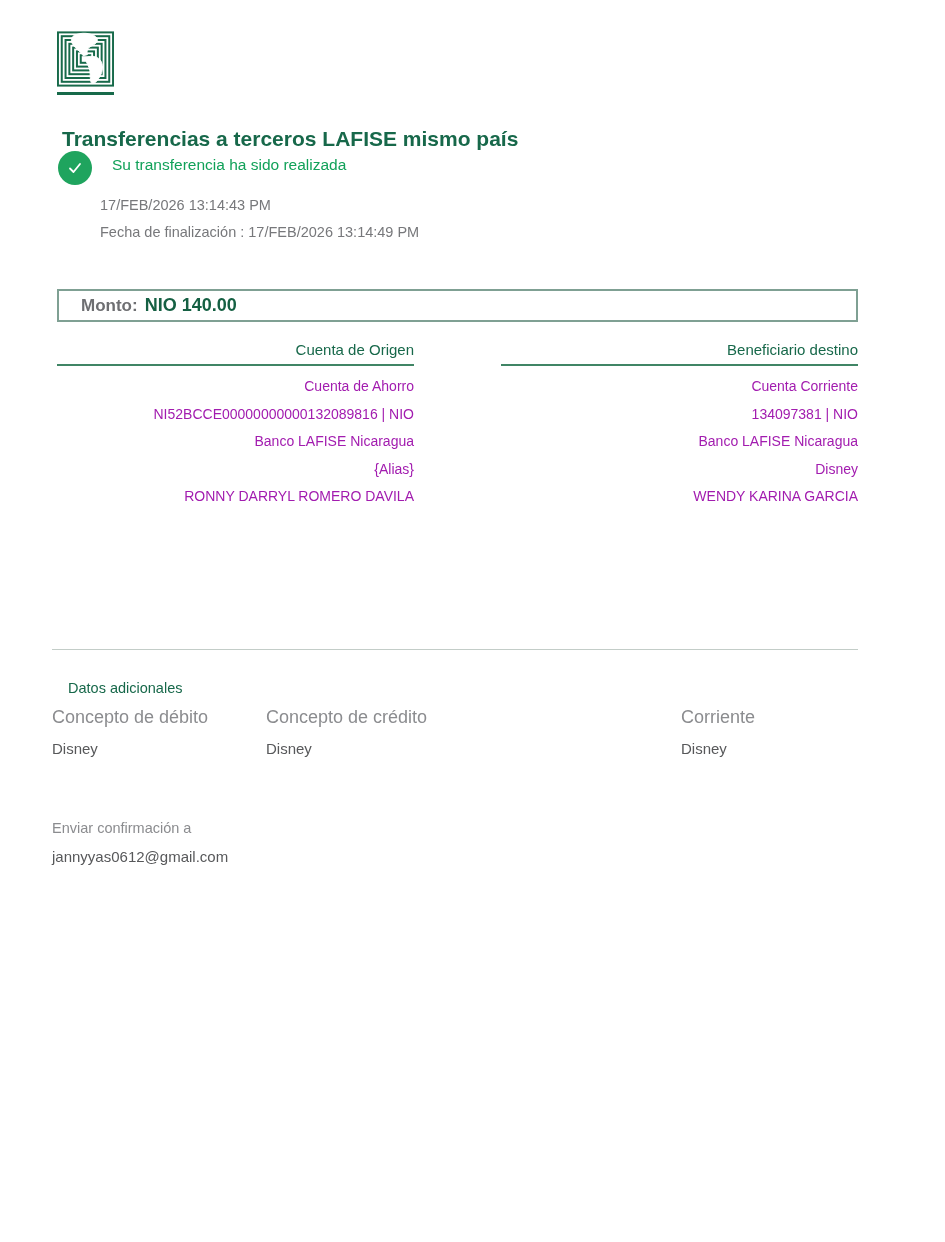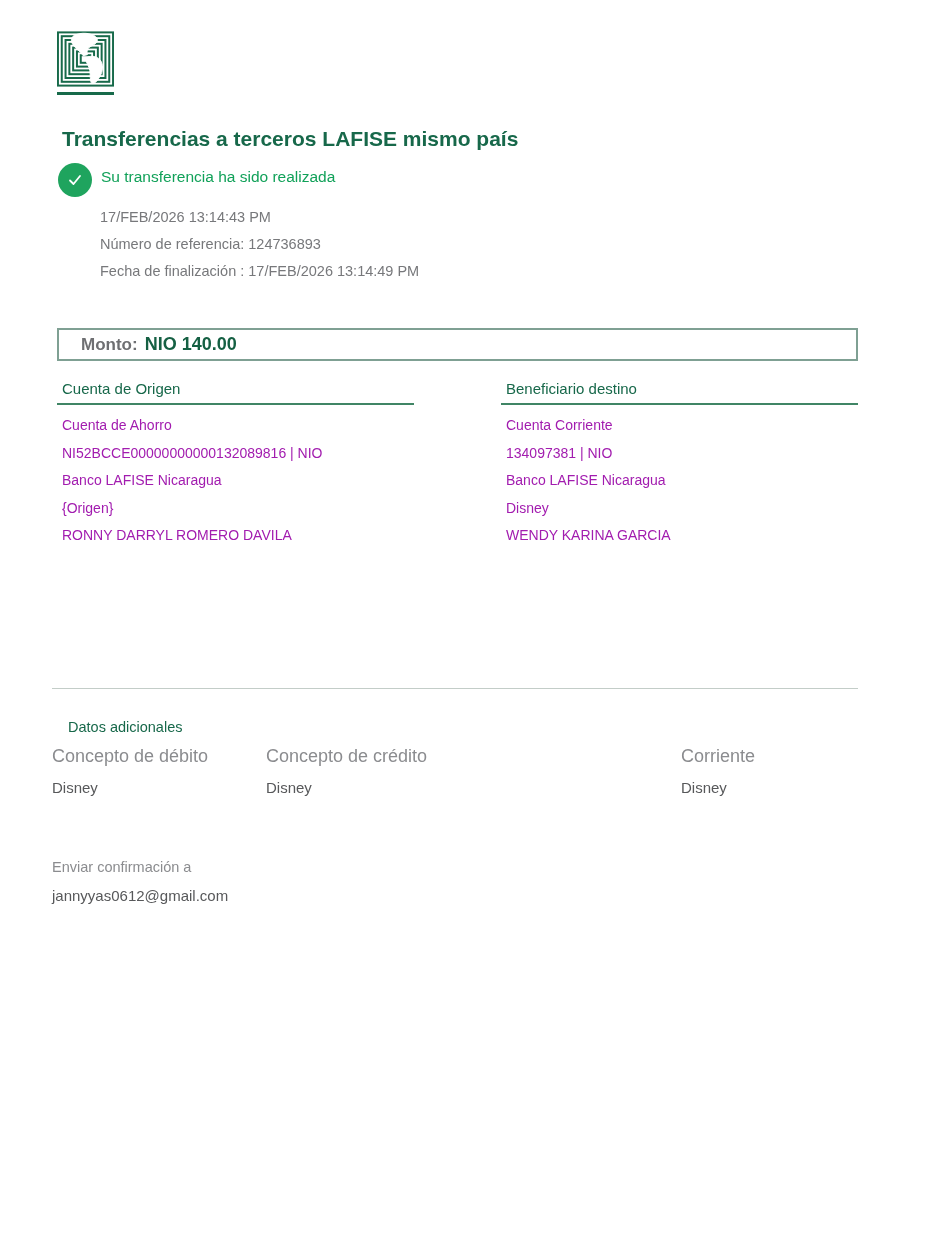--- a/index.html
+++ b/index.html
@@ -46,21 +46,22 @@
   
   .page-title {
     margin: 32px 0 0 62px;
     font-size: 21px;
     font-weight: bold;
     color: #17684a;
   }
   .status-row {
     display: flex;
     align-items: flex-start;
-    margin: 12px 0 0 58px;
+    margin: 0 0 0 58px;
+    gap: 11px;
   }
   .check-circle {
     width: 34px; height: 34px;
     border-radius: 50%;
     background: #1fa45e;
     flex: 0 0 auto;
     display: flex; align-items: center; justify-content: center;
   }
   .status-text {
     margin-left: 9px;
@@ -96,20 +97,21 @@
     color: #156043;
     margin-left: 7px;
   }
 
   
   .columns {
     margin: 19px 0 0 57px;
     width: 801px;
     display: flex;
     justify-content: space-between;
+    text-align: right;
   }
   .col { width: 357px; }
   .col-header {
     font-size: 15px;
     color: #17684a;
     padding: 0 0 6px 5px;
     border-bottom: 2px solid #408565;
   }
   .col-rows {
     padding-left: 5px;
@@ -178,39 +180,38 @@
       <svg width="18" height="18" viewBox="0 0 18 18" aria-hidden="true">
         <polyline points="4,9.5 7.5,13 14,5" fill="none" stroke="#ffffff" stroke-width="1.8" stroke-linecap="round" stroke-linejoin="round"></polyline>
       </svg>
     </div>
     <div class="status-text">Su transferencia ha sido realizada</div>
   </div>
 
   
   <div class="meta">
     <div>17/FEB/2026 13:14:43 PM</div>
-    <div>Número de referencia: 124736893</div>
     <div>Fecha de finalización : 17/FEB/2026 13:14:49 PM</div>
   </div>
 
   
   <div class="amount-box">
     <span class="amount-label">Monto:</span>
     <span class="amount-value">NIO 140.00</span>
   </div>
 
   
   <div class="columns">
     <div class="col">
       <div class="col-header">Cuenta de Origen</div>
       <div class="col-rows">
         <div class="col-row">Cuenta de Ahorro</div>
         <div class="col-row">NI52BCCE00000000000132089816 | NIO</div>
         <div class="col-row">Banco LAFISE Nicaragua</div>
-        <div class="col-row">{Origen}</div>
+        <div class="col-row">{Alias}</div>
         <div class="col-row">RONNY DARRYL ROMERO DAVILA</div>
       </div>
     </div>
     <div class="col">
       <div class="col-header">Beneficiario destino</div>
       <div class="col-rows">
         <div class="col-row">Cuenta Corriente</div>
         <div class="col-row">134097381 | NIO</div>
         <div class="col-row">Banco LAFISE Nicaragua</div>
         <div class="col-row">Disney</div>

